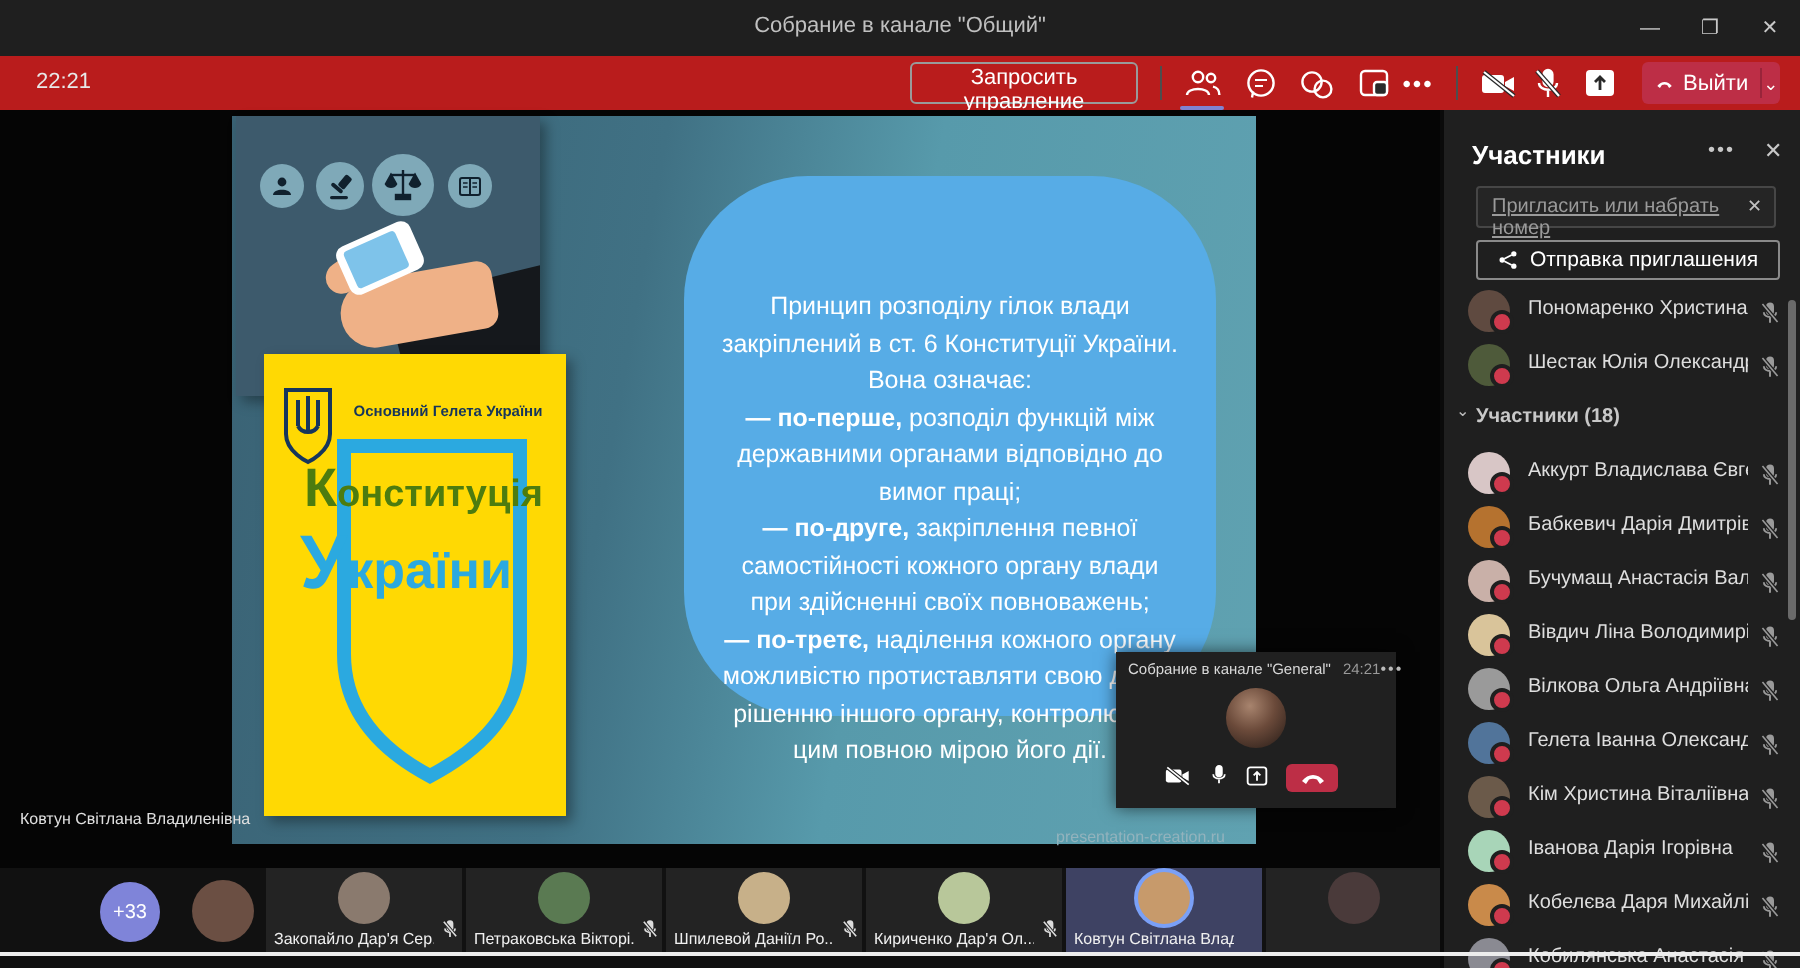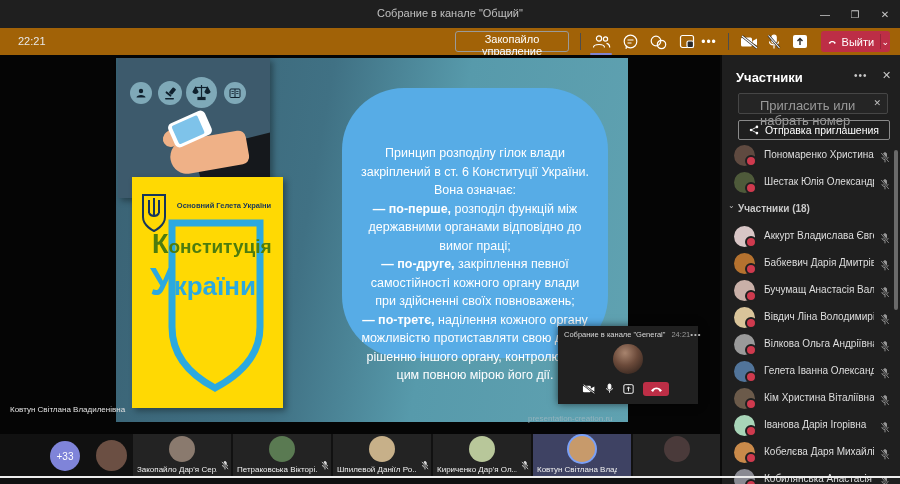--- a/index.html
+++ b/index.html
@@ -5,21 +5,21 @@
   html,body{margin:0;padding:0;background:#000;}
   #app{position:relative;width:900px;height:484px;background:#0a0a0a;overflow:hidden;
        font-family:"Liberation Sans",sans-serif;color:#fff;}
   
   .titlebar{position:absolute;left:0;top:0;width:900px;height:28px;background:#1f1f1f;}
   .wtitle{position:absolute;left:0;right:0;top:7px;text-align:center;font-size:11px;color:#c0c0c0;}
   .wctrls{position:absolute;right:0;top:0;height:28px;display:flex;}
   .wctrls span{width:30px;height:28px;display:flex;align-items:center;justify-content:center;
                color:#c8c8c8;font-size:10px;cursor:default;}
   
-  .toolbar{position:absolute;left:0;top:28px;width:900px;height:27px;background:#a16207;}
+  .toolbar{position:absolute;left:0;top:28px;width:900px;height:27px;background:#b91c1c;}
   .tb-time{position:absolute;left:18px;top:7px;font-size:11px;color:#e8e8e8;}
   .reqctl{position:absolute;left:455px;top:3px;width:114px;height:21px;background:transparent;
           border:1px solid #9a9a9a;border-radius:3px;color:#fff;font-size:11px;
           font-family:"Liberation Sans",sans-serif;}
   .tb-div{position:absolute;top:5px;width:1px;height:17px;background:#4d4d4d;}
   .tbi{position:absolute;top:3px;width:24px;height:21px;display:flex;align-items:center;
        justify-content:center;}
   .tbi svg{display:block;}
   .tbi.active::after{content:"";position:absolute;left:1px;right:1px;bottom:-3px;height:2px;
        background:#8083d1;border-radius:2px;}
@@ -98,21 +98,21 @@
   .white-line{position:absolute;left:0;top:476px;width:900px;height:2px;background:#ededed;z-index:40;}
   .bottom-strip{position:absolute;left:0;top:478px;width:720px;height:6px;background:#101010;}
   
   .panel{position:absolute;left:722px;top:55px;width:178px;height:429px;background:#1f1f1f;
          overflow:hidden;}
   .panel-title{position:absolute;left:14px;top:15px;font-size:13px;font-weight:bold;color:#fff;}
   .panel-more{position:absolute;left:132px;top:15px;font-size:10px;color:#c8c8c8;letter-spacing:1px;}
   .panel-close{position:absolute;left:160px;top:14px;font-size:11px;color:#c8c8c8;}
   .search{position:absolute;left:16px;top:38px;width:150px;height:21px;background:#252525;
           border:1px solid #464646;border-radius:2px;box-sizing:border-box;}
-  .search-ph{position:absolute;left:21px;top:4px;font-size:13px;color:#9a9a9a;}
+  .search-ph{position:absolute;left:7px;top:4px;font-size:10px;color:#9a9a9a;text-decoration:underline;}
   .search-x{position:absolute;right:6px;top:4px;font-size:9px;color:#c0c0c0;}
   .invite-btn{position:absolute;left:16px;top:65px;width:152px;height:20px;background:transparent;
           border:1px solid #8a8a8a;border-radius:2px;color:#fff;font-size:10.5px;display:flex;
           align-items:center;justify-content:center;gap:6px;font-family:"Liberation Sans",sans-serif;}
   .plist{position:absolute;left:0;top:87px;width:178px;}
   .prow{position:relative;height:27px;}
   .pav{position:absolute;left:12px;top:3px;width:21px;height:21px;border-radius:50%;}
   .pav::after{content:"";position:absolute;right:-2px;bottom:-1px;width:8px;height:8px;
               border-radius:50%;background:#cf3a4e;border:2px solid #1f1f1f;}
   .pname{position:absolute;left:42px;top:7px;right:26px;font-size:10px;color:#dedede;
@@ -133,21 +133,21 @@
     <span class="wtitle">Собрание в канале "Общий"</span>
     <div class="wctrls">
       <span>—</span>
       <span>❐</span>
       <span>✕</span>
     </div>
   </div>
 
   <div class="toolbar">
     <span class="tb-time">22:21</span>
-    <button class="reqctl">Закопайло управление</button>
+    <button class="reqctl">Запросить управление</button>
 
     <div class="tb-div" style="left:580px"></div>
 
     <span class="tbi active" style="left:589px">
       <svg width="19" height="15" viewBox="0 0 19 15" fill="none" stroke="#fff" stroke-width="1.2">
         <circle cx="7" cy="4.5" r="2.6"></circle>
           <path d="M1.5 13.5 C1.5 9.5 12.5 9.5 12.5 13.5"></path>
         <circle cx="13.5" cy="5" r="2.1"></circle>
           <path d="M14.5 9.3 C17 9.8 17.7 11.5 17.7 13.5"></path>
       </svg>

